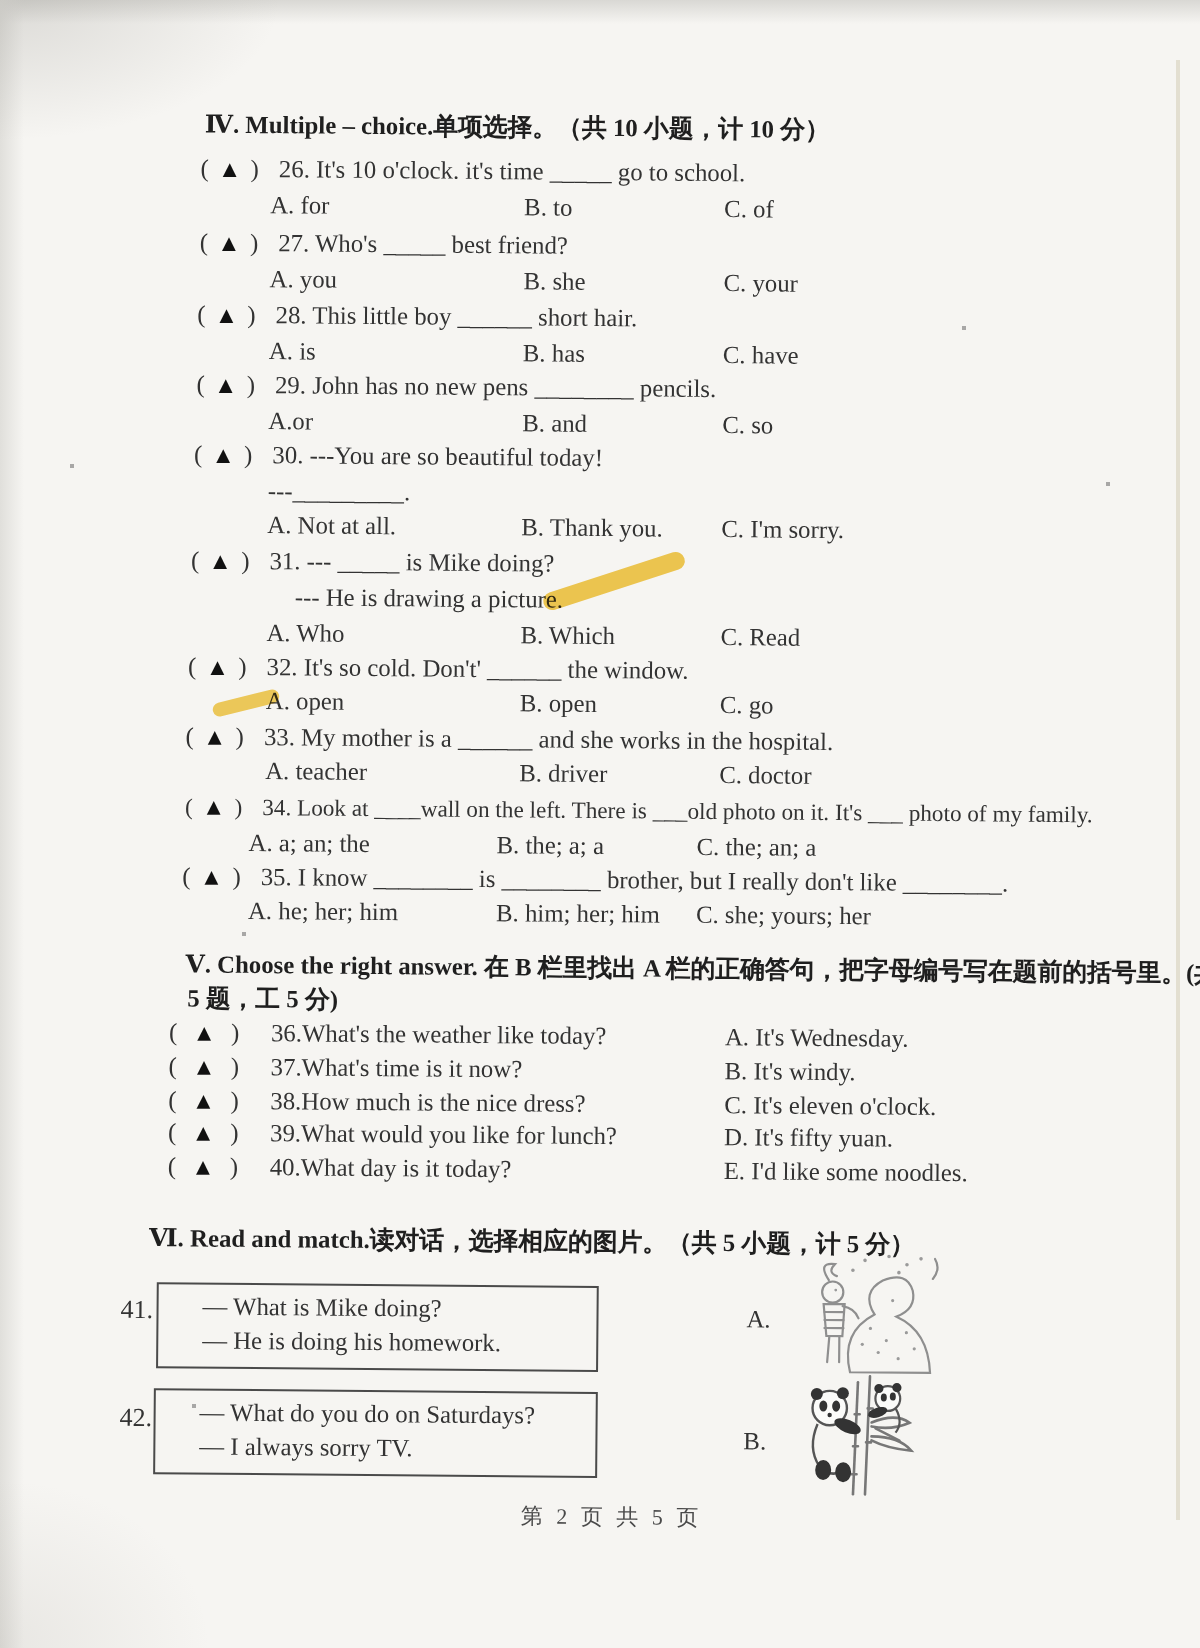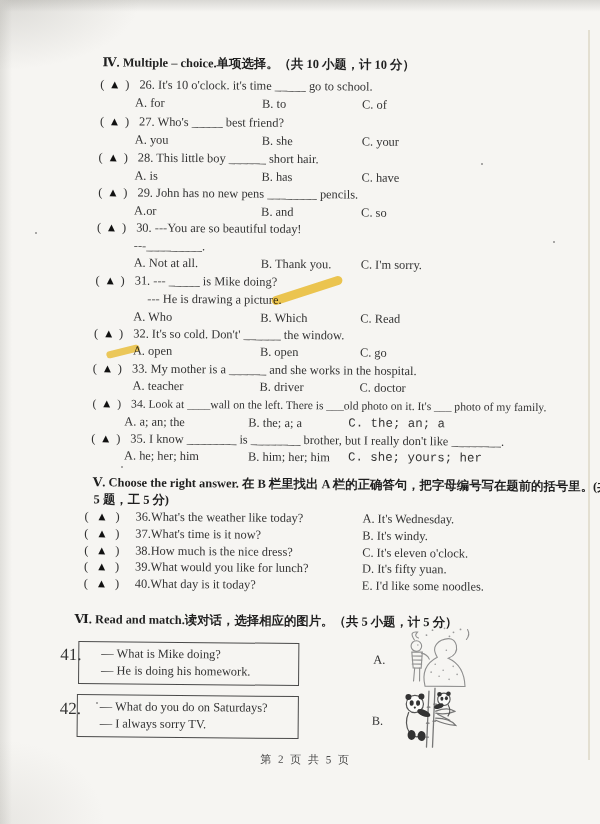--- a/index.html
+++ b/index.html
@@ -26,30 +26,30 @@
   .sheet{position:absolute;left:0;top:0;width:600px;height:824px;
     transform:rotate(0.5deg);transform-origin:300px 0;}
 
   .row{position:absolute;white-space:nowrap;font-size:12.4px;line-height:15px;color:#333;}
   .row.small{font-size:11.6px;}
   .bold{font-weight:bold;color:#1f1f1f;}
   .tri{font-family:"DejaVu Sans",sans-serif;font-size:9px;color:#111;margin:0 7px;vertical-align:1px;}
   .stem{margin-left:10px;}
   .opt{position:absolute;top:0;text-align:right;}
   .oa{left:136px;} .ob{left:263px;} .oc{left:363px;}
-  .opts-tight .oa{left:128px;} .opts-tight .ob{left:252px;} .opts-tight .oc{left:352px;font-family:Liberation Mono, monospace;}
+  .opts-tight .oa{left:128px;} .opts-tight .ob{left:252px;} .opts-tight .oc{left:352px;}
 
   .vrow{left:89px;}
   .vrow .tri{margin:0 10px;}
   .vq{position:absolute;left:51px;top:0;}
   .va{position:absolute;left:278px;top:0;}
 
   .dlg-box{position:absolute;border:1px solid #4a4a4a;background:rgba(255,255,255,0.0);}
   .dlg-line{position:absolute;left:22px;white-space:nowrap;font-size:12.4px;color:#333;}
-  .qnum{font-size:17px;}
+  .qnum{font-size:13px;}
   .pic-label{font-size:12.4px;}
   .pic{position:absolute;}
 
   .footer-row{font-size:11px;letter-spacing:2px;color:#4a4a4a;}
 
   
   .wm-logo{position:absolute;left:88px;top:262px;
     font-family:"Liberation Sans","DejaVu Sans",sans-serif;
     font-weight:700;font-size:158px;line-height:158px;letter-spacing:2px;
     color:#c1e2f4;mix-blend-mode:multiply;pointer-events:none;}

